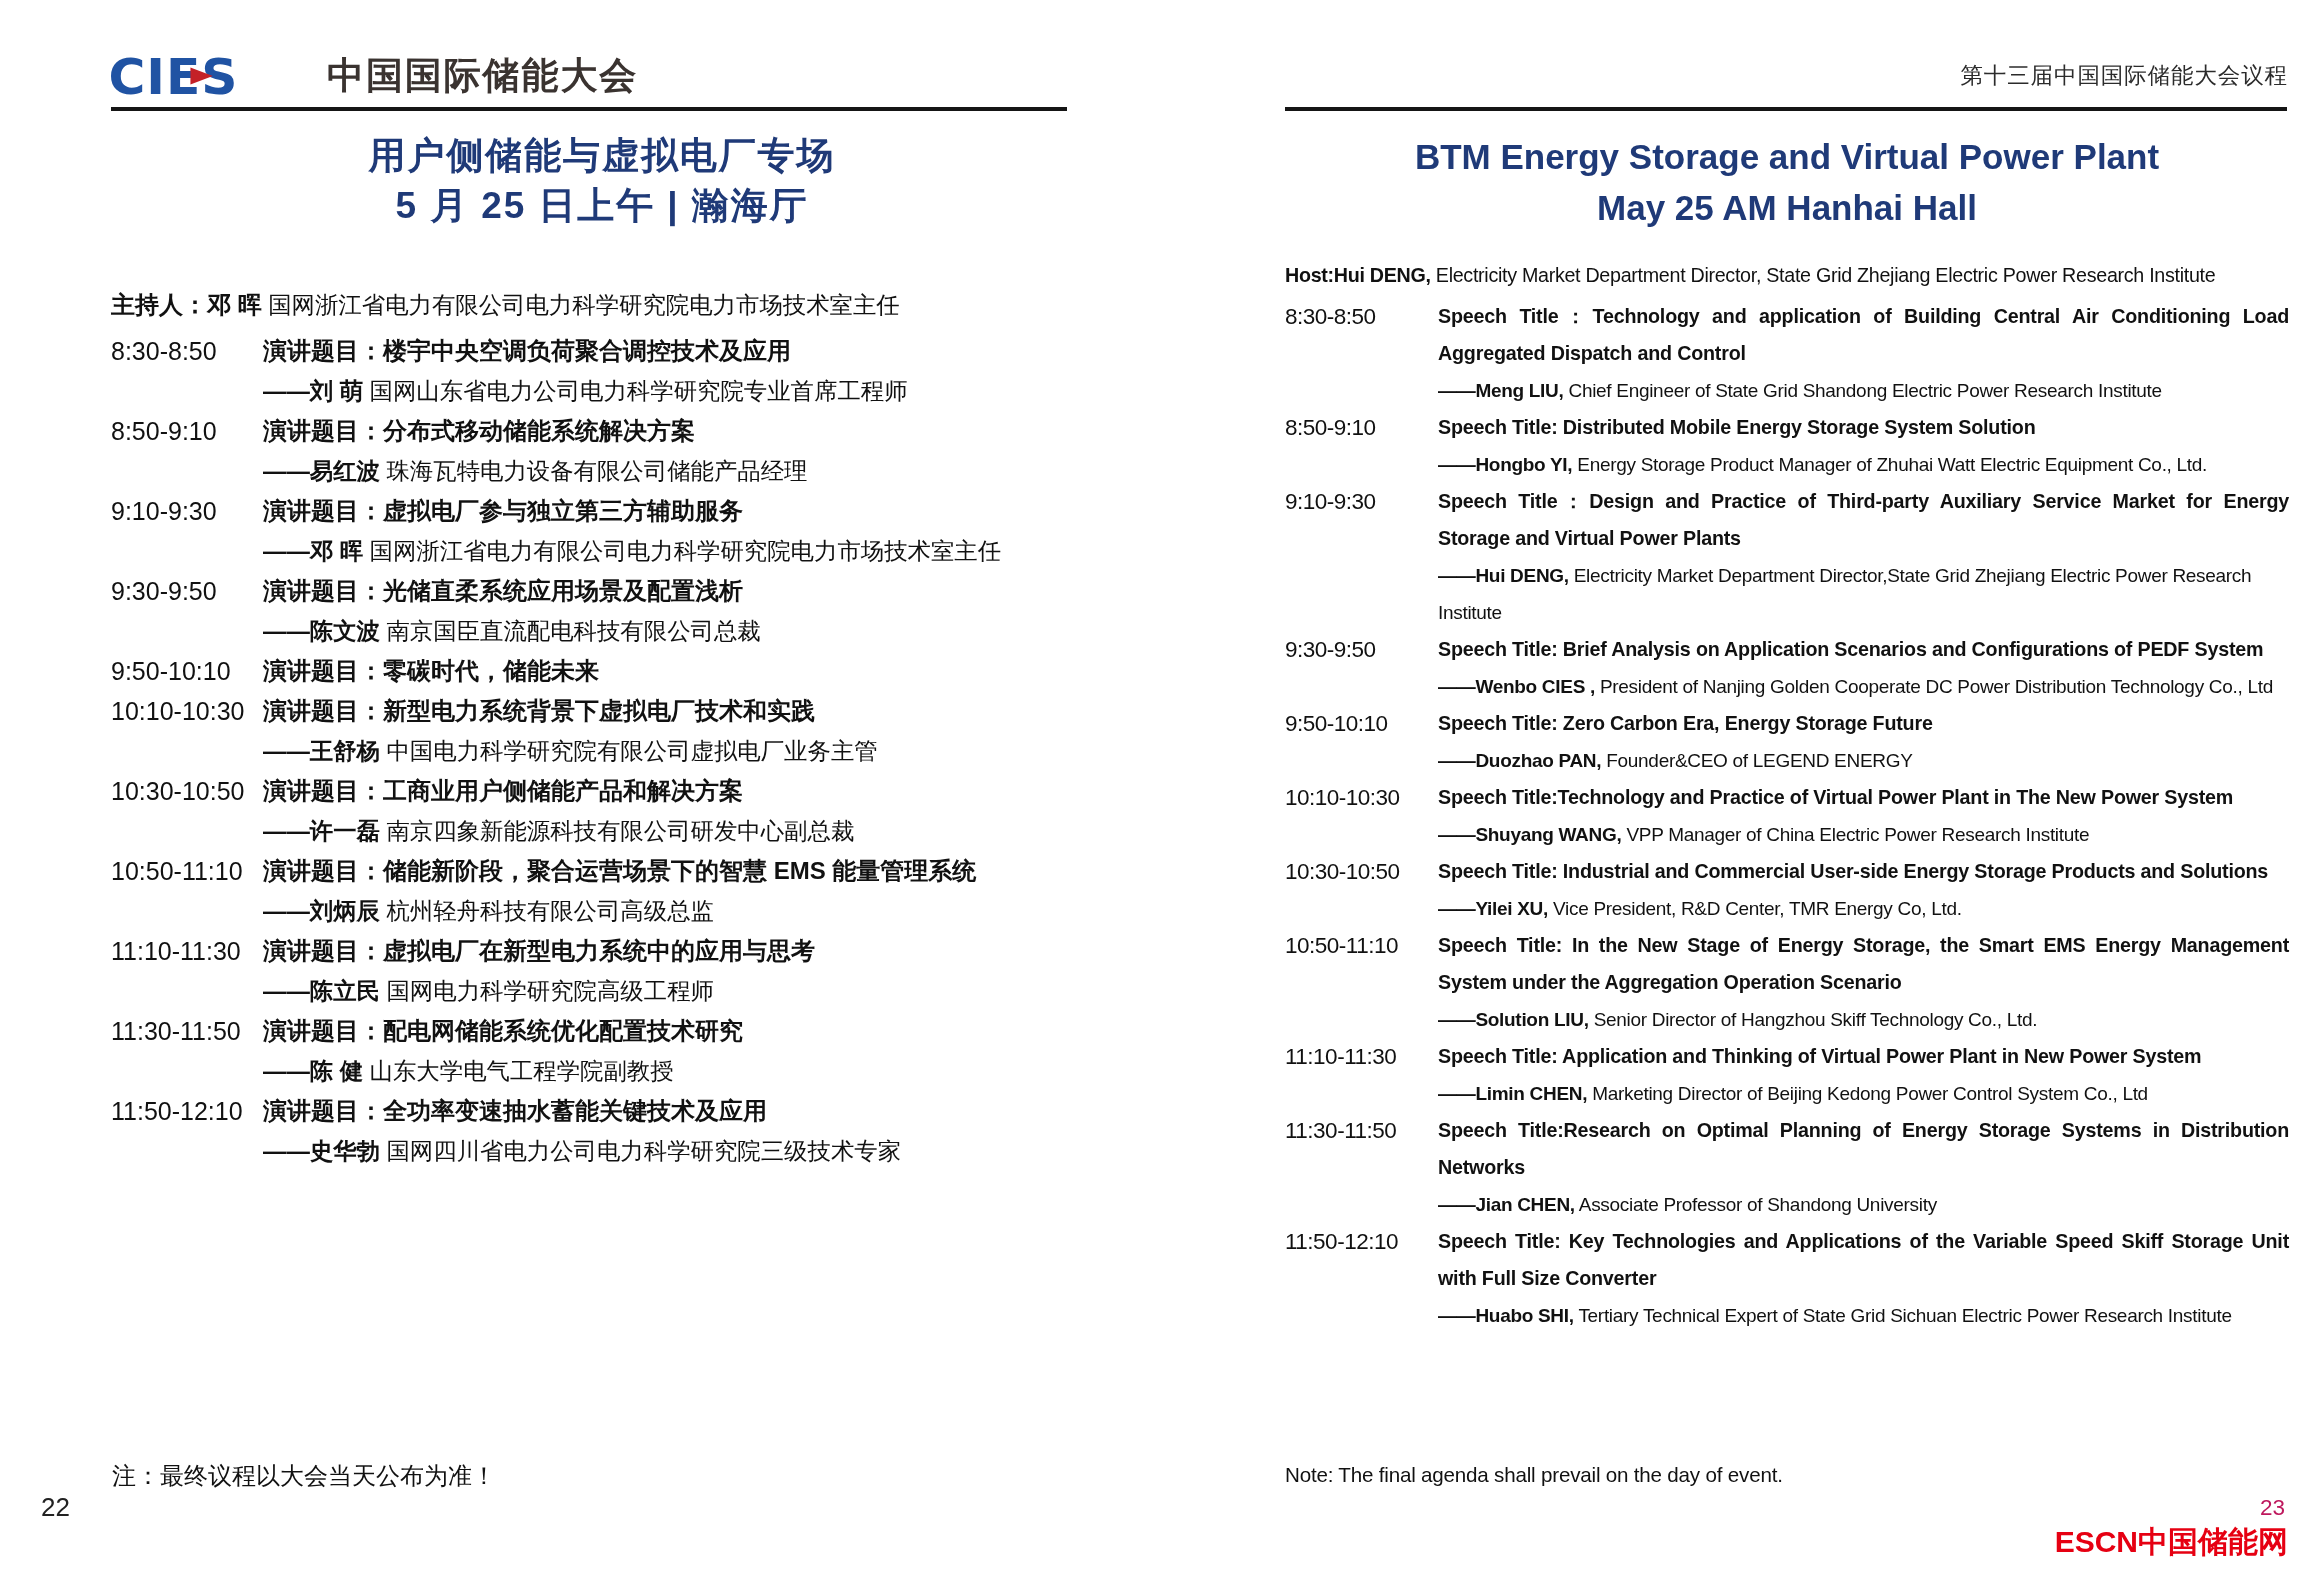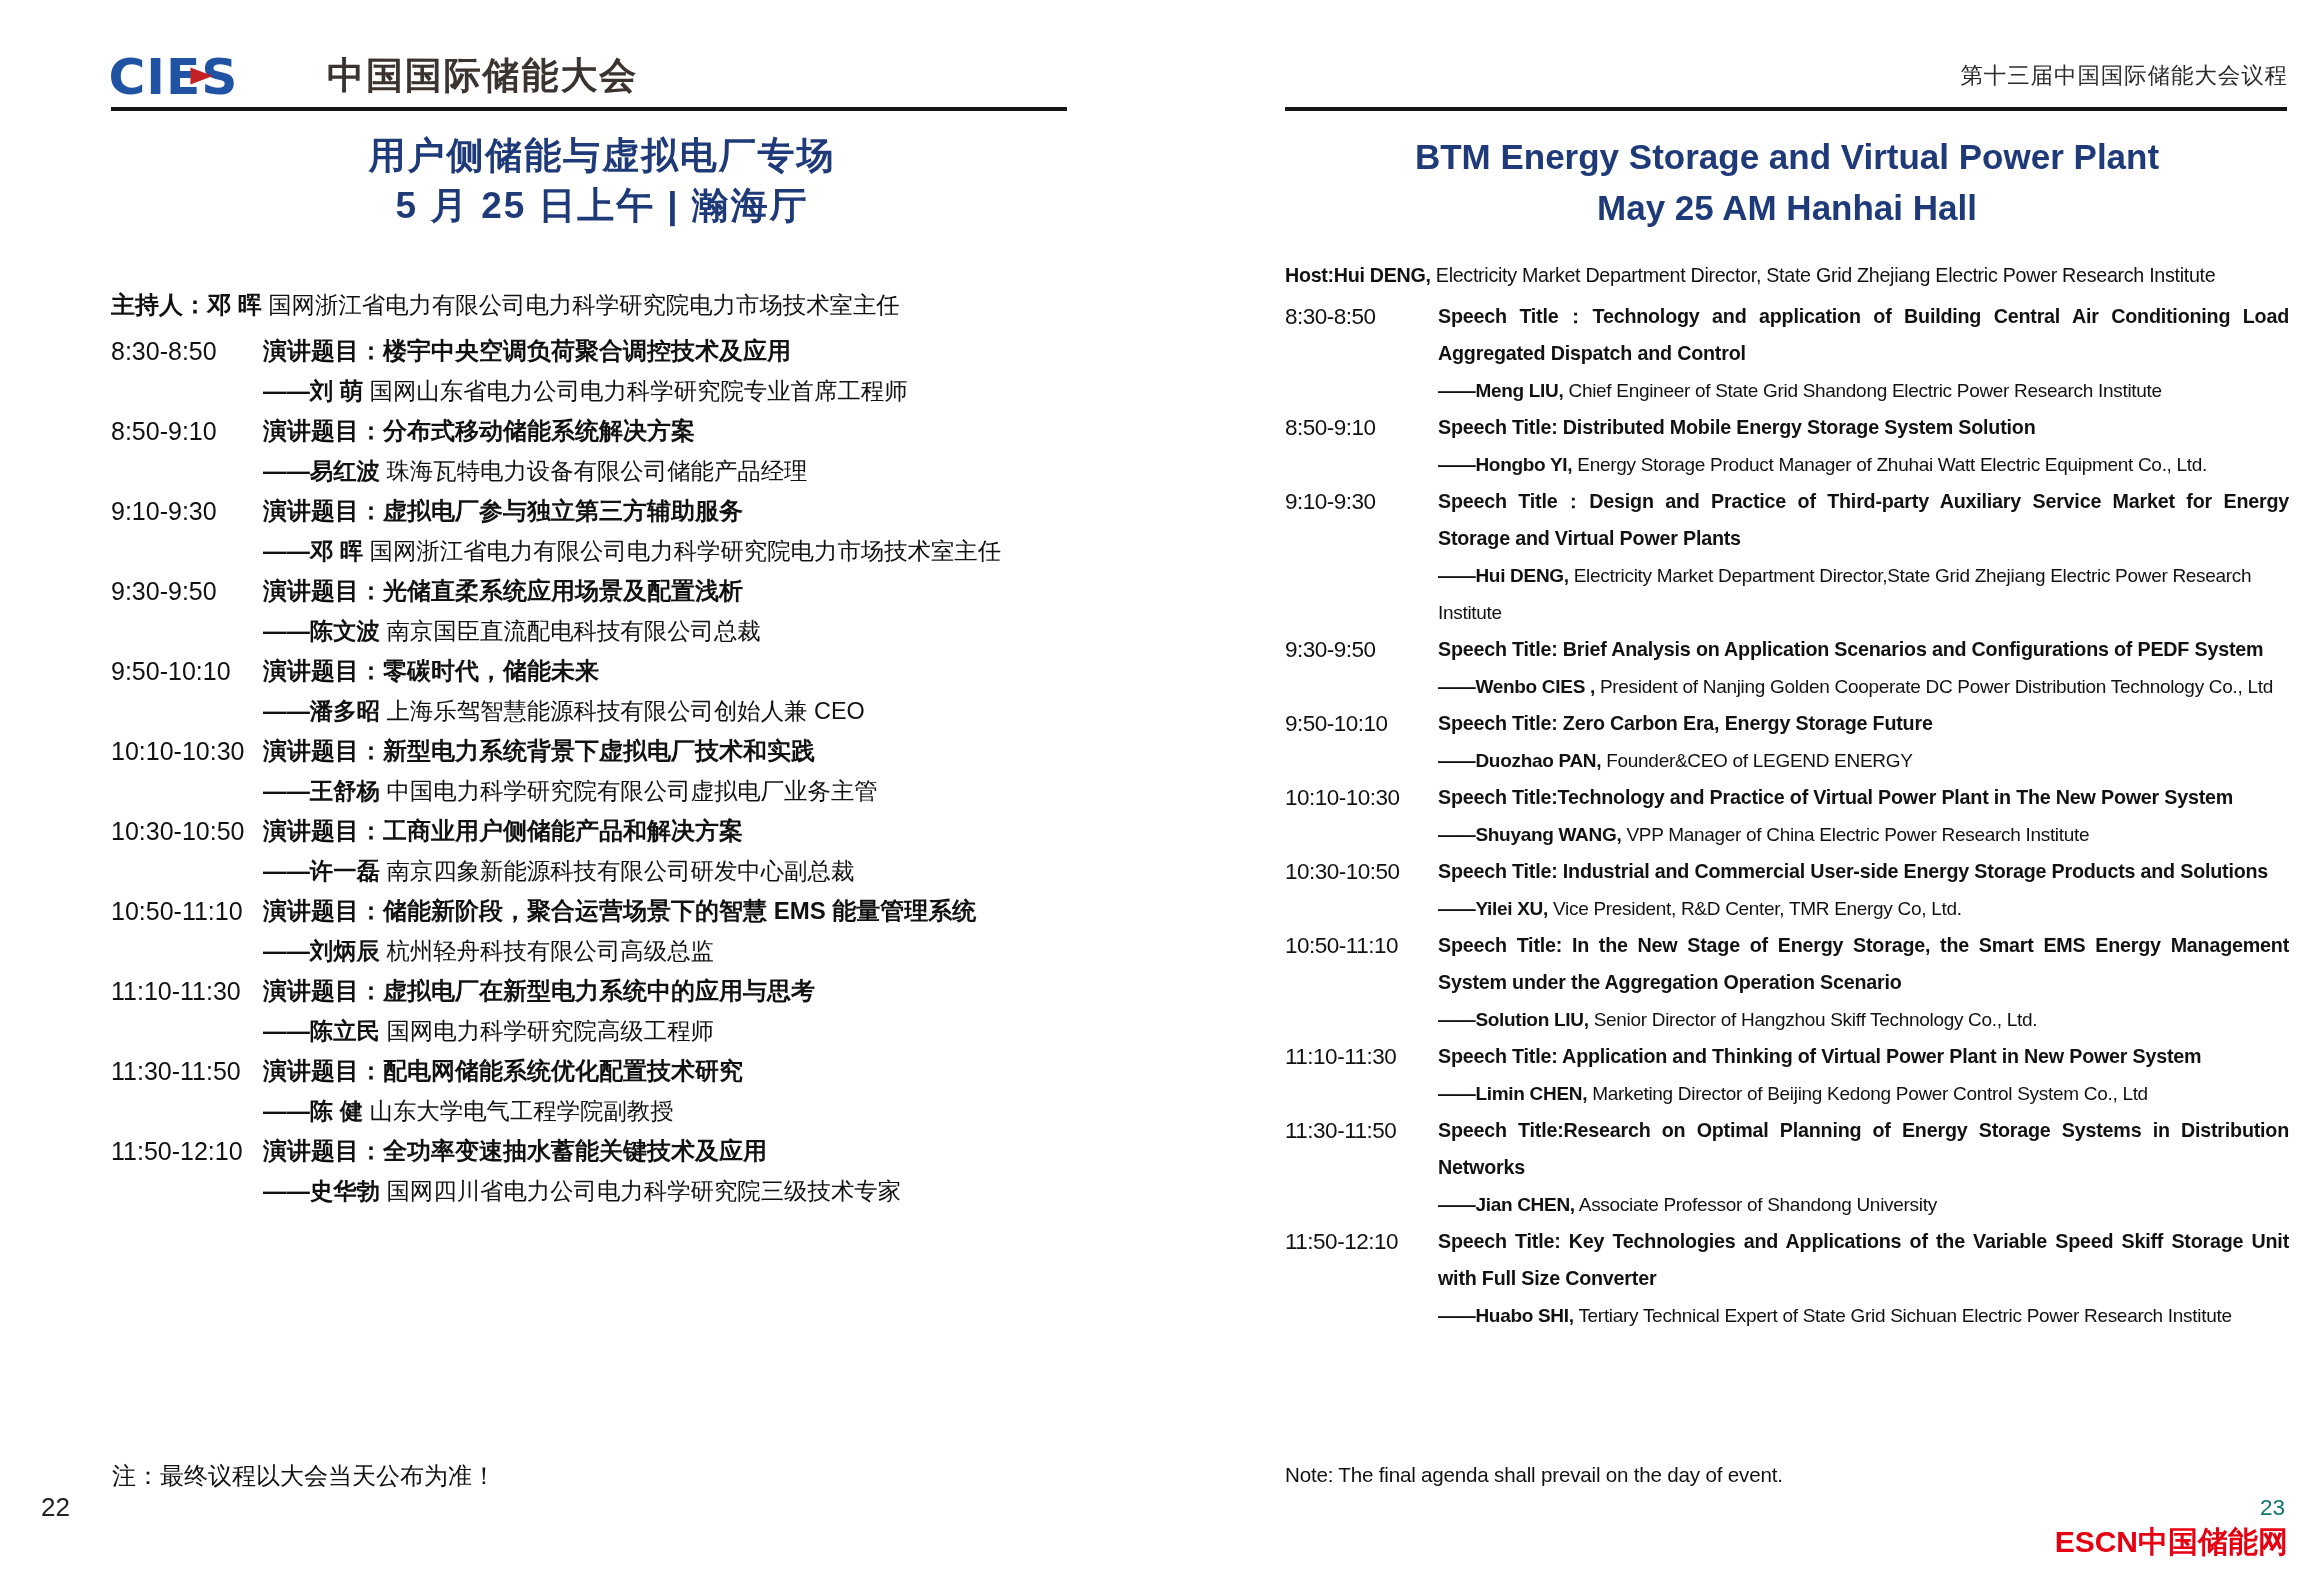--- a/index.html
+++ b/index.html
@@ -56,21 +56,21 @@
     font-weight:bold;font-size:19.7px;line-height:37px;
     text-align:justify;letter-spacing:-0.2px;
   }
   .item-en .sp-speaker{font-size:19px;line-height:37px;letter-spacing:-0.3px;}
   .item-en .sp-speaker b{font-size:19px;margin-top:15px;}
 
   
   .note-left{position:absolute;left:112px;top:1460px;font-size:24px;}
   .note-right{position:absolute;left:1285px;top:1463px;font-size:20.6px;letter-spacing:-0.2px;}
   .pageno-left{position:absolute;left:41px;top:1492px;font-size:26px;color:#222;}
-  .pageno-right{position:absolute;right:39px;top:1495px;font-size:22.5px;color:#0f766e;text-align:right;}
+  .pageno-right{position:absolute;right:39px;top:1495px;font-size:22.5px;color:#be185d;text-align:right;}
   .escn{
     position:absolute;right:36px;top:1522px;
     color:#e60012;font-weight:bold;font-size:30px;letter-spacing:0;white-space:nowrap;
   }
 </style>
 </head>
 <body>
 
 <div class="page">
 
@@ -140,21 +140,20 @@
           </div>
         </div>
 
         <div class="item-zh">
           <div class="row">
             <div class="t">9:50-10:10</div>
             <div class="c title">演讲题目：零碳时代，储能未来</div>
           </div>
           <div class="row">
             <div class="t"></div>
-            <div class="c speaker"><b>——潘多昭</b> <span>上海乐驾智慧能源科技有限公司创始人兼 CEO</span></div>
           </div>
         </div>
 
         <div class="item-zh">
           <div class="row">
             <div class="t">10:10-10:30</div>
             <div class="c title">演讲题目：新型电力系统背景下虚拟电厂技术和实践</div>
           </div>
           <div class="row">
             <div class="t"></div>

